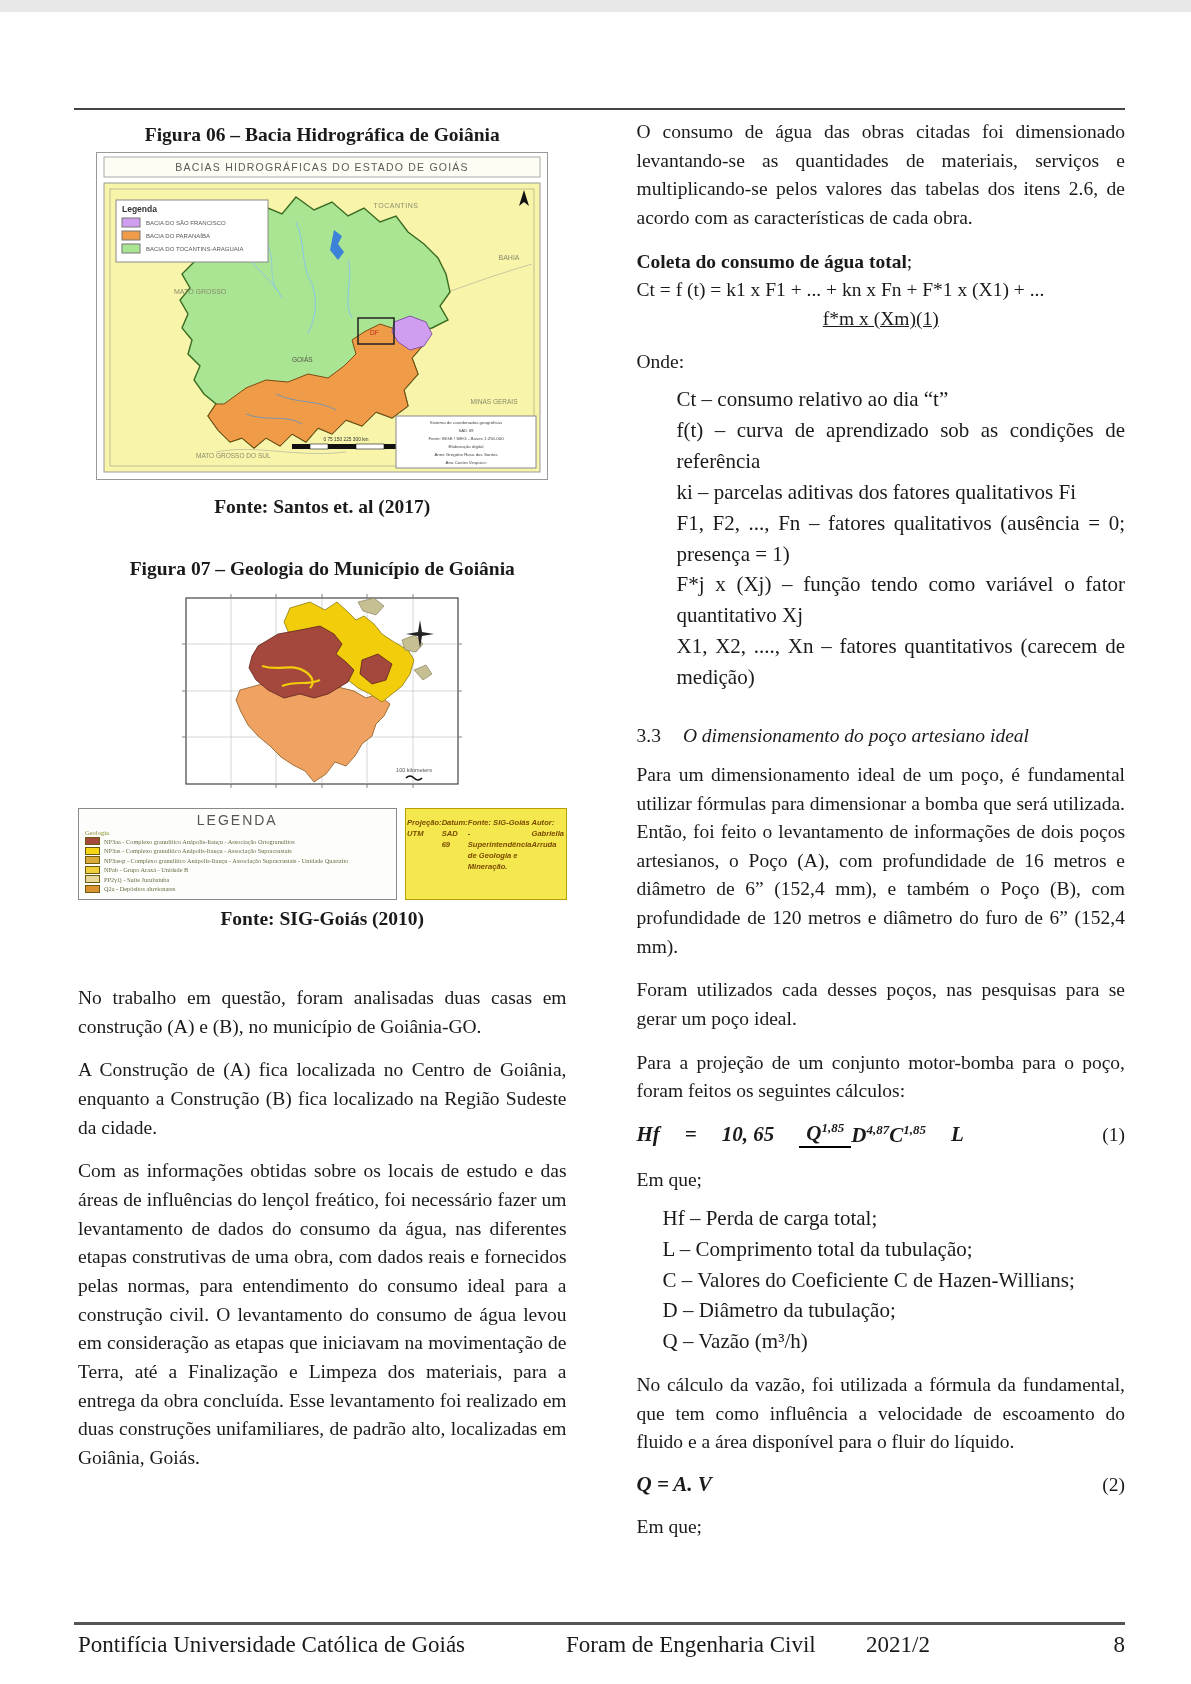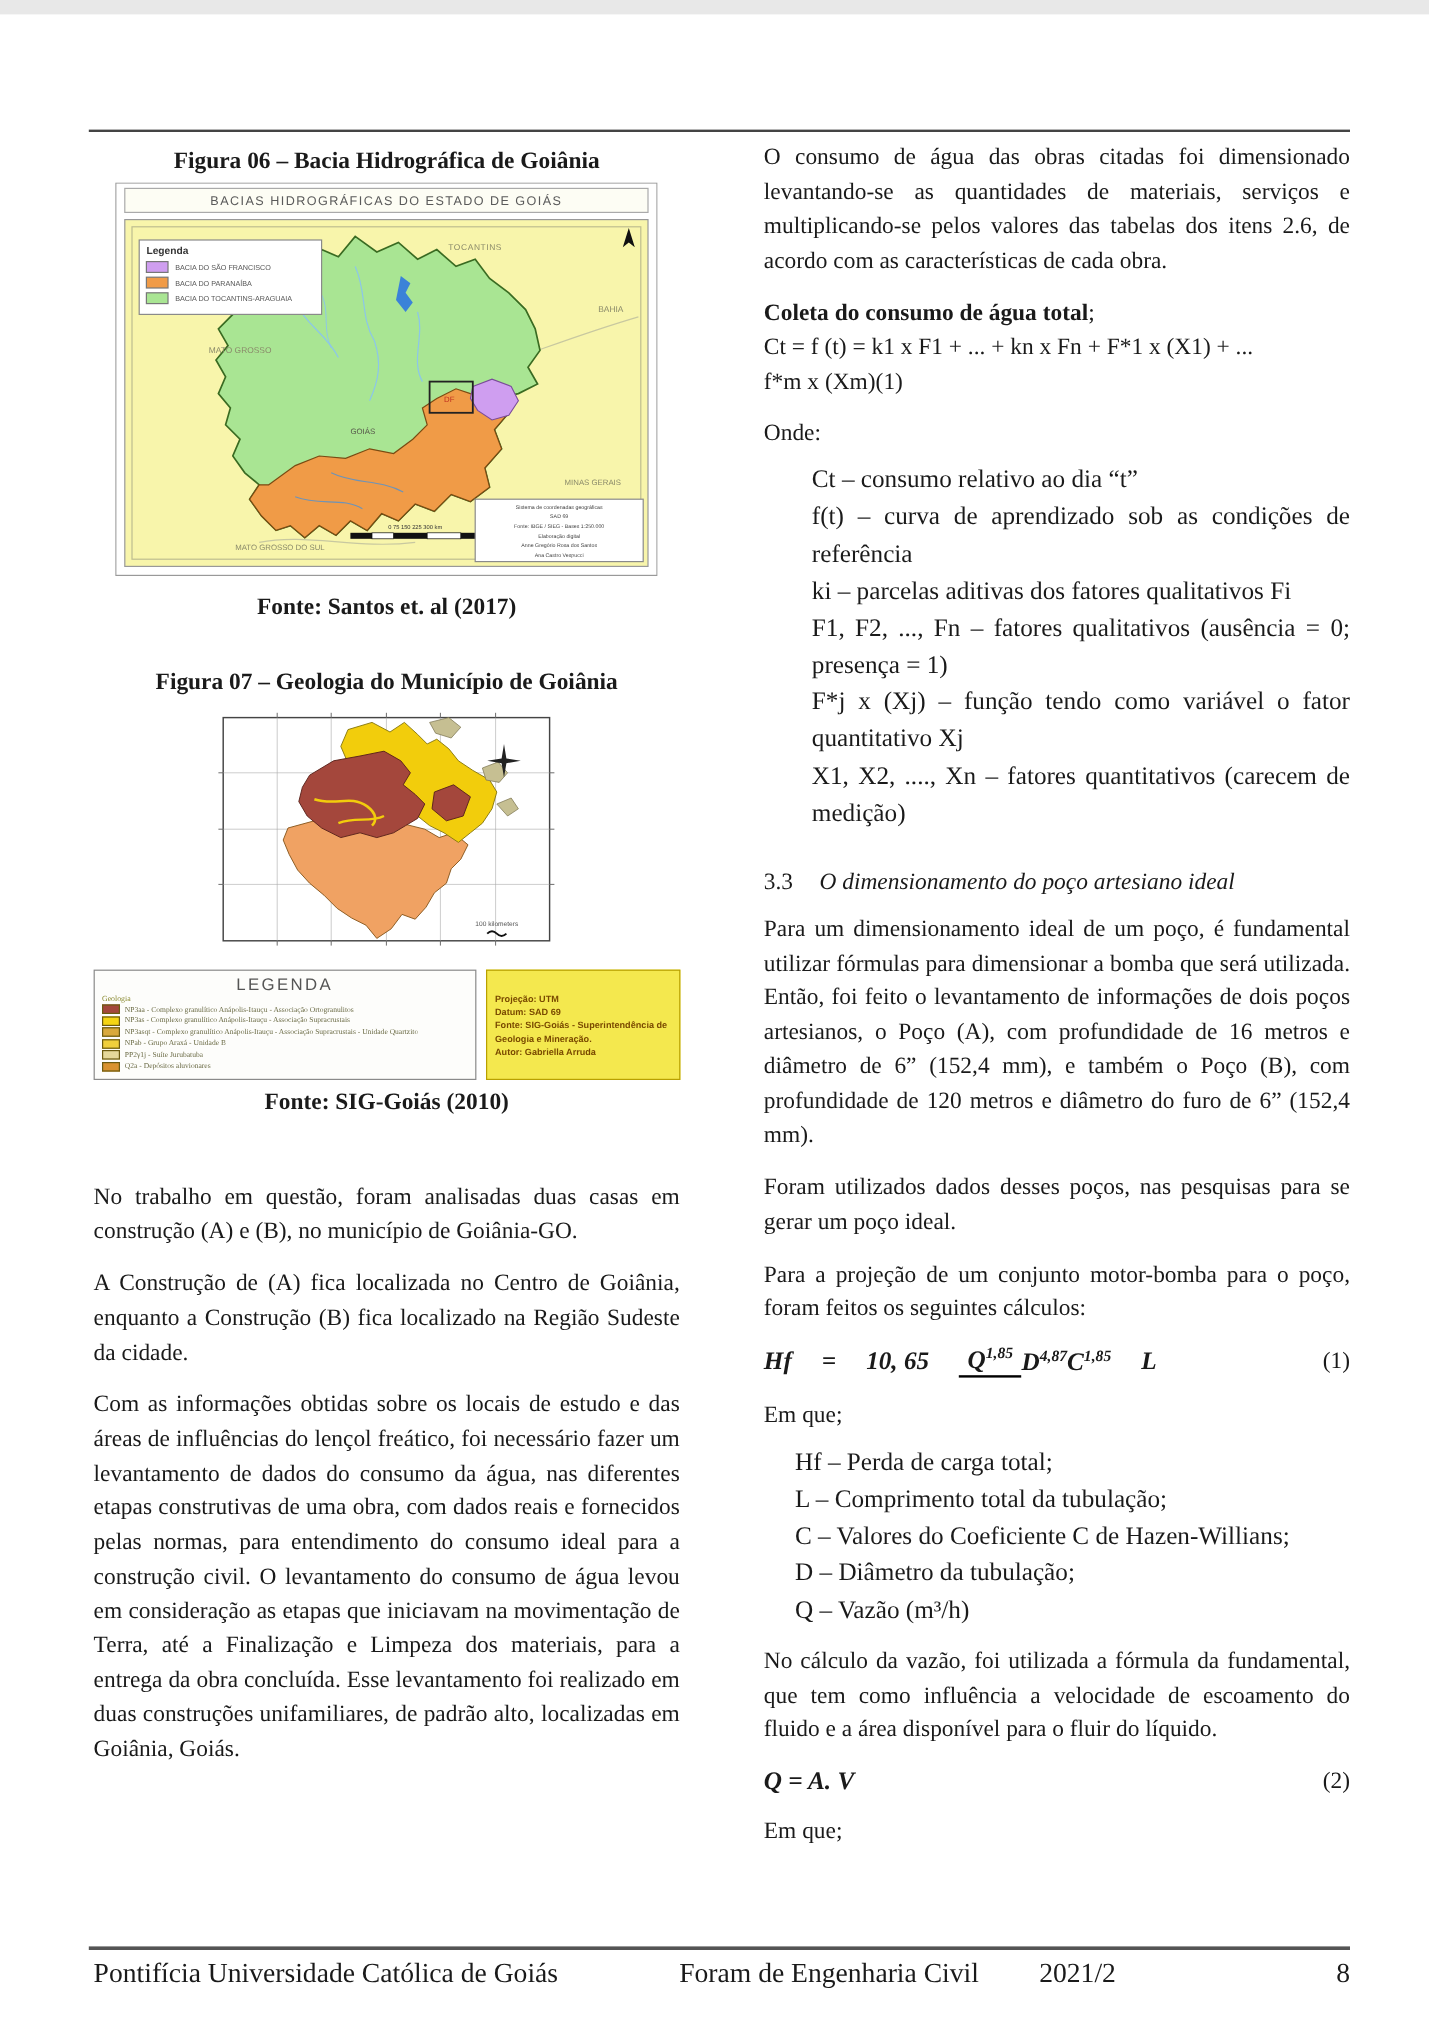--- a/index.html
+++ b/index.html
@@ -12,21 +12,21 @@
   
   .body-p{font-size:19.5px;line-height:1.47;text-align:justify;margin:0 0 15px 0;}
   .fig-caption{font-size:19.5px;font-weight:700;text-align:center;margin:0;}
   .cap06{margin-top:6px;}
   .src06{margin-top:16px;}
   .cap07{margin-top:40px;}
   .src07{margin-top:8px;}
   .left-paras{margin-top:54px;}
 
   .coleta-block{font-size:19.5px;line-height:1.47;margin:0 0 14px 0;}
-  .line-with-num{display:flex;justify-content:flex-start;}
+  .line-with-num{display:flex;justify-content:center;text-decoration:underline;}
   .onde{margin:0 0 8px 0;}
   .defs{font-size:21px;line-height:1.47;text-align:justify;padding-left:40px;margin:0 0 14px 0;}
   .defs.tight{padding-left:26px;}
   .section-heading{display:flex;align-items:baseline;font-size:19.5px;margin:32px 0 14px 0;}
   .sec-num{margin-right:22px;}
   .sec-title{font-style:italic;}
 
   
   .formula-row{display:flex;justify-content:space-between;align-items:center;
                font-size:21px;margin:6px 0 18px 0;}
@@ -42,21 +42,21 @@
   
   .legend-strip{display:flex;gap:8px;margin-top:8px;align-items:stretch;}
   .legend07{flex:1;background:#fdfdfb;border:1px solid #8a8a8a;padding:3px 6px 5px 6px;}
   .legend07-title{font-family:"Liberation Sans","DejaVu Sans",sans-serif;font-size:14px;
                   letter-spacing:2px;color:#555;text-align:center;margin-bottom:1px;}
   .legend07-sub{font-size:6.5px;color:#8a8a30;margin-bottom:1px;}
   .l7row{display:flex;align-items:center;gap:4px;margin-bottom:1.5px;}
   .l7row .sw{width:13px;height:6px;border:0.5px solid #6b5a10;flex:none;}
   .l7row .lbl{font-size:6.3px;color:#6b6b45;white-space:nowrap;overflow:hidden;}
   .infobox07{width:146px;flex:none;background:#f4e84e;border:1.5px solid #b8a000;
-             padding:8px 7px;display:flex;flex-direction:column;justify-content:center;}
+             padding:8px 7px;display:flex;flex-direction:row;justify-content:center;font-style:italic;}
   .infobox07 .il{font-size:7.6px;font-weight:700;color:#7a4a00;
                  font-family:"Liberation Sans","DejaVu Sans",sans-serif;line-height:1.45;}
 
   
   .map06{display:block;margin:6px auto 0 auto;}
   .map07{display:block;margin:8px auto 0 auto;}
   svg text{font-family:"Liberation Sans","DejaVu Sans",sans-serif;}
 
   
   .footer-rule{position:absolute;left:74px;right:66px;top:1610px;border-top:3px solid #555;}
@@ -266,21 +266,21 @@
         <div>F*j x (Xj) – função tendo como variável o fator quantitativo Xj</div>
         <div>X1, X2,  ...., Xn – fatores quantitativos (carecem de medição)</div>
       </div>
 
       <div class="section-heading">
         <span class="sec-num">3.3</span>
         <span class="sec-title">O dimensionamento do poço artesiano ideal</span>
       </div>
 
       <p class="body-p">Para um dimensionamento ideal de um poço, é fundamental utilizar fórmulas para dimensionar a bomba que será utilizada. Então, foi feito o levantamento de informações de dois poços artesianos, o Poço (A), com profundidade de 16 metros e diâmetro de 6” (152,4 mm), e também o Poço (B), com profundidade de 120 metros e diâmetro do furo de 6” (152,4 mm).</p>
-      <p class="body-p">Foram utilizados dados desses poços, nas pesquisas para se gerar um poço ideal.</p>
+      <p class="body-p">Foram utilizados cada desses poços, nas pesquisas para se gerar um poço ideal.</p>
       <p class="body-p">Para a projeção de um conjunto motor-bomba para o poço, foram feitos os seguintes cálculos:</p>
 
       <div class="formula-row">
         <span class="hz">
           <span class="bi">Hf</span>
           <span class="bi">=</span>
           <span class="bi">10, 65</span>
           <span class="frac">
             <span class="num"><span class="bi">Q</span><sup class="expo">1,85</sup></span>
             <span class="den"><span class="bi">D</span><sup class="expo">4,87</sup><span class="bi">C</span><sup class="expo">1,85</sup></span>

